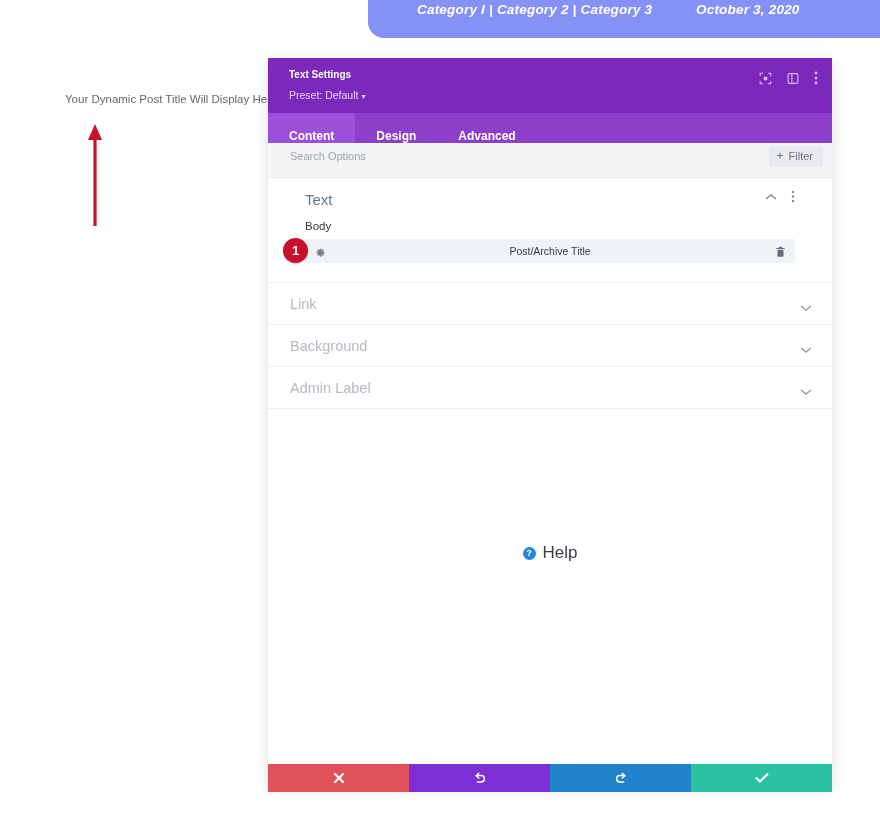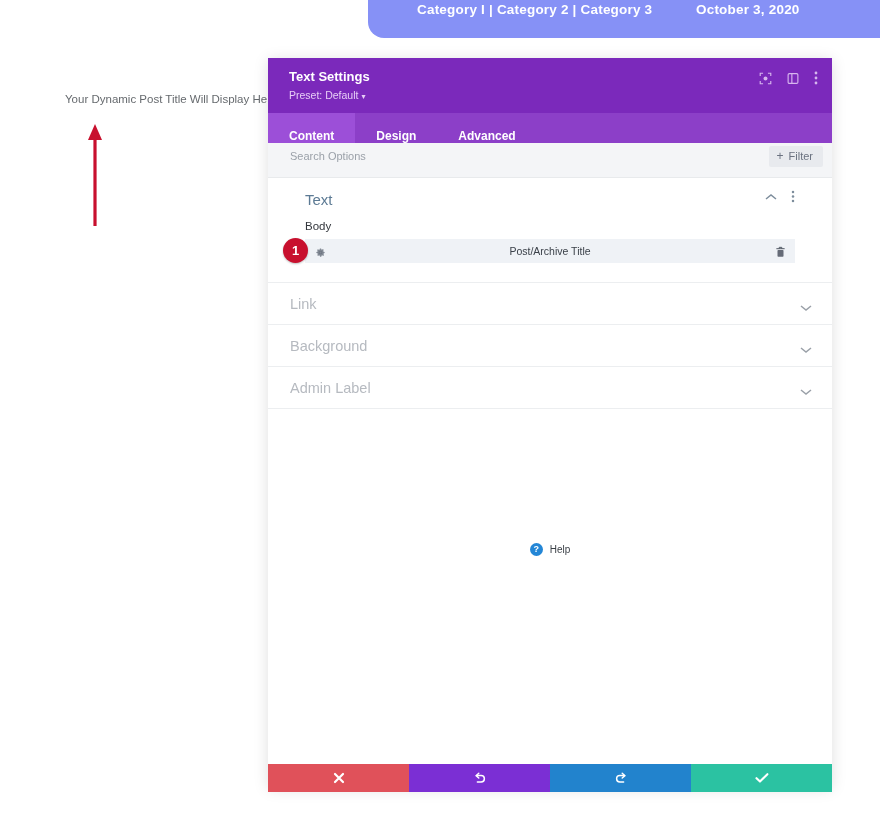--- a/index.html
+++ b/index.html
@@ -5,21 +5,21 @@
   * { box-sizing: border-box; margin: 0; padding: 0; }
   html, body {
     width: 880px; height: 824px;
     background: #ffffff;
     font-family: "Liberation Sans", sans-serif;
     overflow: hidden;
   }
   #root { position: relative; width: 880px; height: 824px; background: #fff; }
 
   
-  .banner-wrap { position: absolute; left: 368px; top: 0; width: 512px; height: 49px; }
+  .banner-wrap { position: absolute; left: 368px; top: 0; width: 512px; height: 49px; font-style: italic; }
   .banner-strip {
     position: absolute; left: 0; top: 0; width: 512px; height: 4px;
     background: #7f8cf0;
   }
   .banner {
     position: absolute; left: 0; top: 0; width: 512px; height: 38px;
     background: #8691f6;
     border-bottom-left-radius: 16px;
     display: flex; align-items: center;
   }
@@ -47,21 +47,21 @@
     width: 564px; height: 729px;
     background: #ffffff;
     box-shadow: 0 2px 14px rgba(0,0,0,.13);
   }
   .modal-head {
     position: relative; height: 55px; background: #7b28ba;
     background: #7b29bb;
   }
   .modal-title {
     position: absolute; left: 21px; top: 11px;
-    color: #ffffff; font-size: 13px; font-weight: bold;
+    color: #ffffff; font-size: 10px; font-weight: bold;
   }
   .modal-preset {
     position: absolute; left: 21px; top: 31px;
     color: #e7cdf6; font-size: 10.5px; font-weight: normal;
   }
   .caret-tiny { display:inline-block; margin-left:3px; font-size:8px; vertical-align:middle; }
   .head-icons {
     position: absolute; right: 14px; top: 13px;
     display: flex; align-items: center; gap: 15px;
   }
@@ -140,21 +140,21 @@
     display: flex; align-items: center; justify-content: center; gap: 7px;
     cursor: pointer;
   }
   .help-icon {
     width: 13px; height: 13px; border-radius: 50%;
     background: #2386d6; color: #fff;
     font-size: 9px; font-weight: bold;
     display: flex; align-items: center; justify-content: center;
     line-height: 1;
   }
-  .help-text { font-size: 10px; color: #3a3f46; }
+  .help-text { font-size: 17px; color: #3a3f46; }
 
   
   .actbar { display: flex; height: 28px; }
   .actbtn {
     flex: 1; display: flex; align-items: center; justify-content: center;
     color: #fff; cursor: pointer;
   }
   .act-cancel { background: #e0515a; }
   .act-undo   { background: #7b2fd4; }
   .act-redo   { background: #2283cd; }

